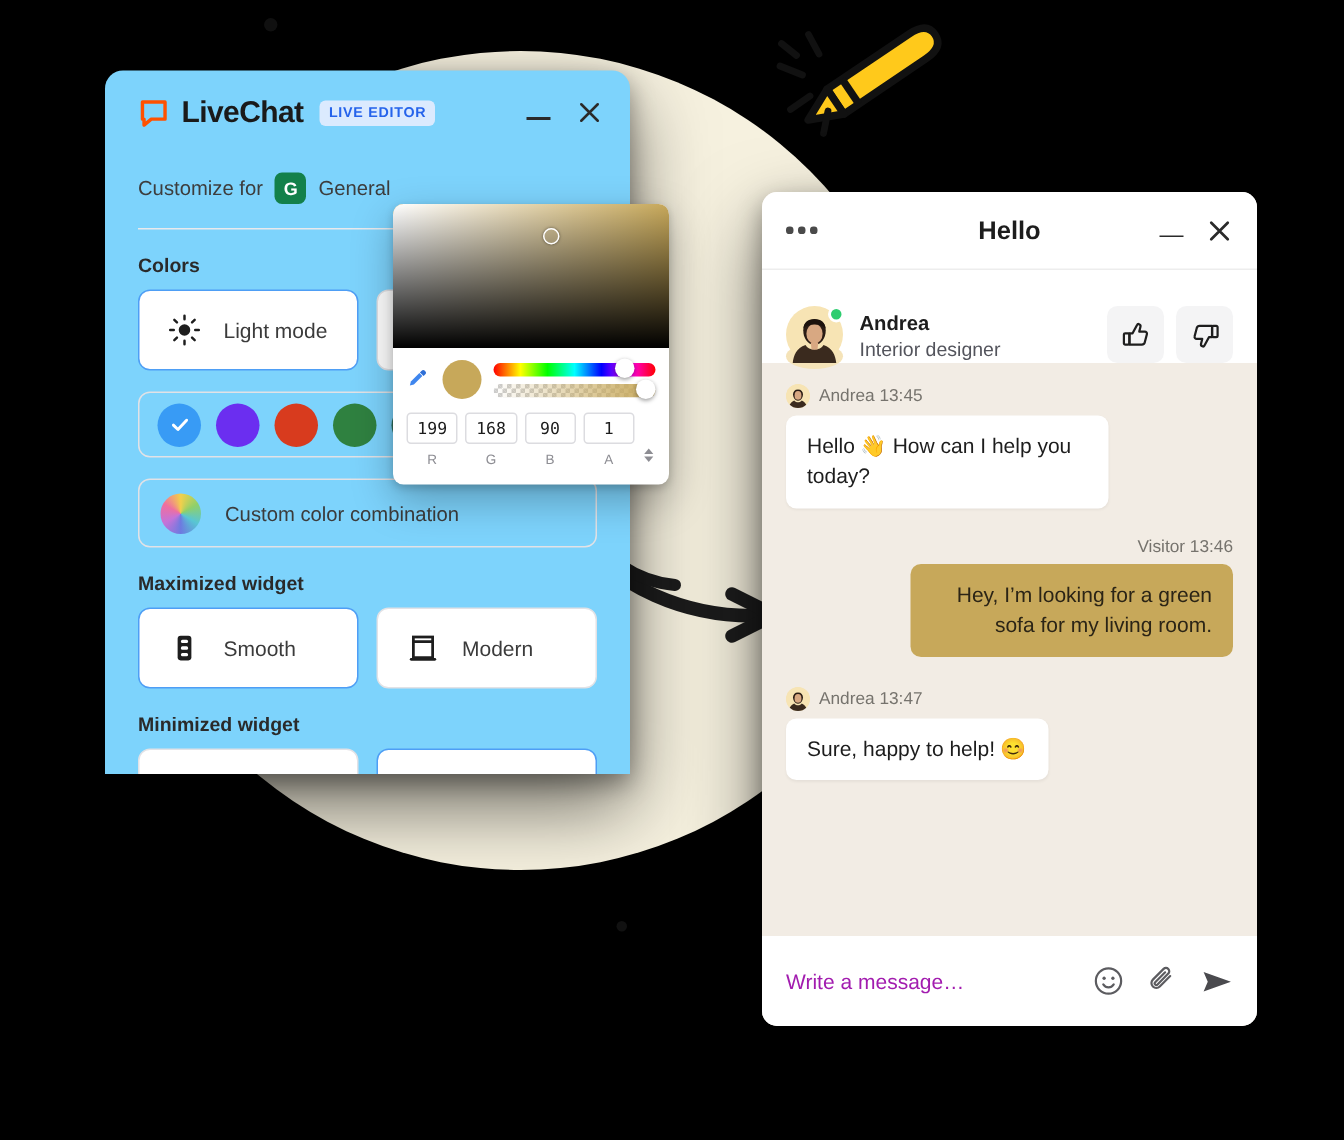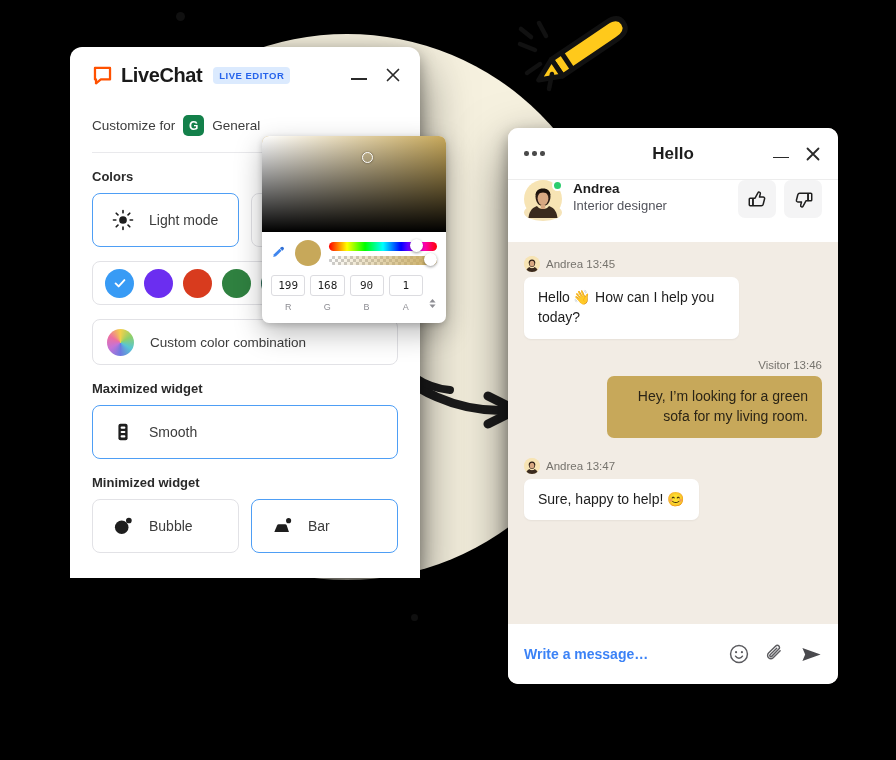--- a/index.html
+++ b/index.html
@@ -26,22 +26,22 @@
 
   
   .pencil { position: absolute; left: 505px; top: 4px; width: 150px; height: 104px; }
 
   
   .arrow { position: absolute; left: 368px; top: 330px; width: 165px; height: 100px; }
 
   
   .editor {
     position: absolute; left: 70px; top: 47px;
-    width: 350px; height: 531px;
-    background: #ffffff;
+    width: 350px; height: 469px;
+    background: #7dd3fc;
     border-radius: 12px 12px 0 0;
     box-shadow: 0 22px 52px rgba(0,0,0,.55), 0 6px 16px rgba(0,0,0,.35);
     overflow: hidden;
   }
   .editor-head {
     height: 56px; display: flex; align-items: center;
     padding: 0 18px 0 22px;
   }
   .brand { display: flex; align-items: center; gap: 8px; }
   .brand-logo { width: 21px; height: 21px; flex: 0 0 auto; }
@@ -168,21 +168,21 @@
     height: 52px; display: flex; align-items: center; padding: 0 16px;
     border-bottom: 1px solid #ededed;
   }
   .dots { display: flex; gap: 3.5px; }
   .dots i { width: 4.5px; height: 4.5px; border-radius: 50%; background: #4a4a4a; display: block; }
   .chat-title {
     position: absolute; left: 0; right: 0; text-align: center;
     font-size: 17px; font-weight: bold; color: #1d1d1d; pointer-events: none;
   }
   .chat-wins { margin-left: auto; display: flex; align-items: center; gap: 14px; z-index: 2; }
-  .agent-row { height: 62px; display: flex; align-items: flex-start; padding: 0 16px; gap: 11px; }
+  .agent-row { height: 62px; display: flex; align-items: flex-end; padding: 0 16px; gap: 11px; }
   .avatar-wrap { position: relative; width: 38px; height: 38px; flex: 0 0 auto; }
   .avatar {
     width: 38px; height: 38px; border-radius: 50%; overflow: hidden;
     background: #f5e3b8;
   }
   .online {
     position: absolute; right: -1px; top: 0;
     width: 11px; height: 11px; border-radius: 50%;
     background: #2dcd6f; border: 2px solid #fff;
   }
@@ -209,21 +209,21 @@
   .bubble.agent { background: #fff; color: #1d1d1d; box-shadow: 0 1px 2px rgba(0,0,0,.05); }
   .bubble.visitor { background: #c7a85a; color: #2b2416; }
   .msg-block { margin-bottom: 20px; }
   .msg-block.right { text-align: right; }
 
   .composer {
     height: 60px; background: #fff; display: flex; align-items: center;
     padding: 0 16px; gap: 14px;
   }
   .composer-input {
-    flex: 1; font-size: 14px; color: #3b82f6; font-weight: bold;
+    flex: 1; font-size: 14px; color: #a21caf;
   }
   .comp-ico { width: 22px; height: 22px; flex: 0 0 auto; cursor: default; }
 </style>
 </head>
 <body>
 
 <div class="stage">
 
   <div class="bg-circle"></div>
   <div class="dot-small dot-a"></div>
@@ -331,20 +331,30 @@
       <div class="opt-card sel">
         <span class="opt-ico">
           <svg viewBox="0 0 24 24" width="22" height="22">
             <rect x="7" y="3" width="10" height="18" rx="2.2" fill="#1e1e1e"></rect>
             <rect x="9.4" y="6" width="5.2" height="2.4" rx="1.1" fill="#fff"></rect>
             <rect x="9.4" y="10.8" width="5.2" height="2.4" rx="1.1" fill="#fff"></rect>
             <rect x="9.4" y="15.6" width="5.2" height="2.4" rx="1.1" fill="#fff"></rect>
           </svg>
         </span>
         <span>Smooth</span>
+      </div>
+      <div class="opt-card">
+        <span class="opt-ico">
+          <svg viewBox="0 0 24 24" width="22" height="22">
+            <rect x="5" y="4" width="14" height="15" fill="none" stroke="#1e1e1e" stroke-width="2"></rect>
+            <path d="M5 7.4h14" stroke="#1e1e1e" stroke-width="2"></path>
+            <path d="M3.4 20.2h17.2" stroke="#1e1e1e" stroke-width="2" stroke-linecap="round"></path>
+          </svg>
+        </span>
+        <span>Modern</span>
       </div>
     </div>
 
     <div class="sec-title">Minimized widget</div>
     <div class="opt-row">
       <div class="opt-card">
         <span class="opt-ico">
           <svg viewBox="0 0 24 24" width="22" height="22">
             <circle cx="10.6" cy="13.4" r="7.4" fill="#1e1e1e"></circle>
             <circle cx="18.4" cy="6" r="3.1" fill="#1e1e1e"></circle>

